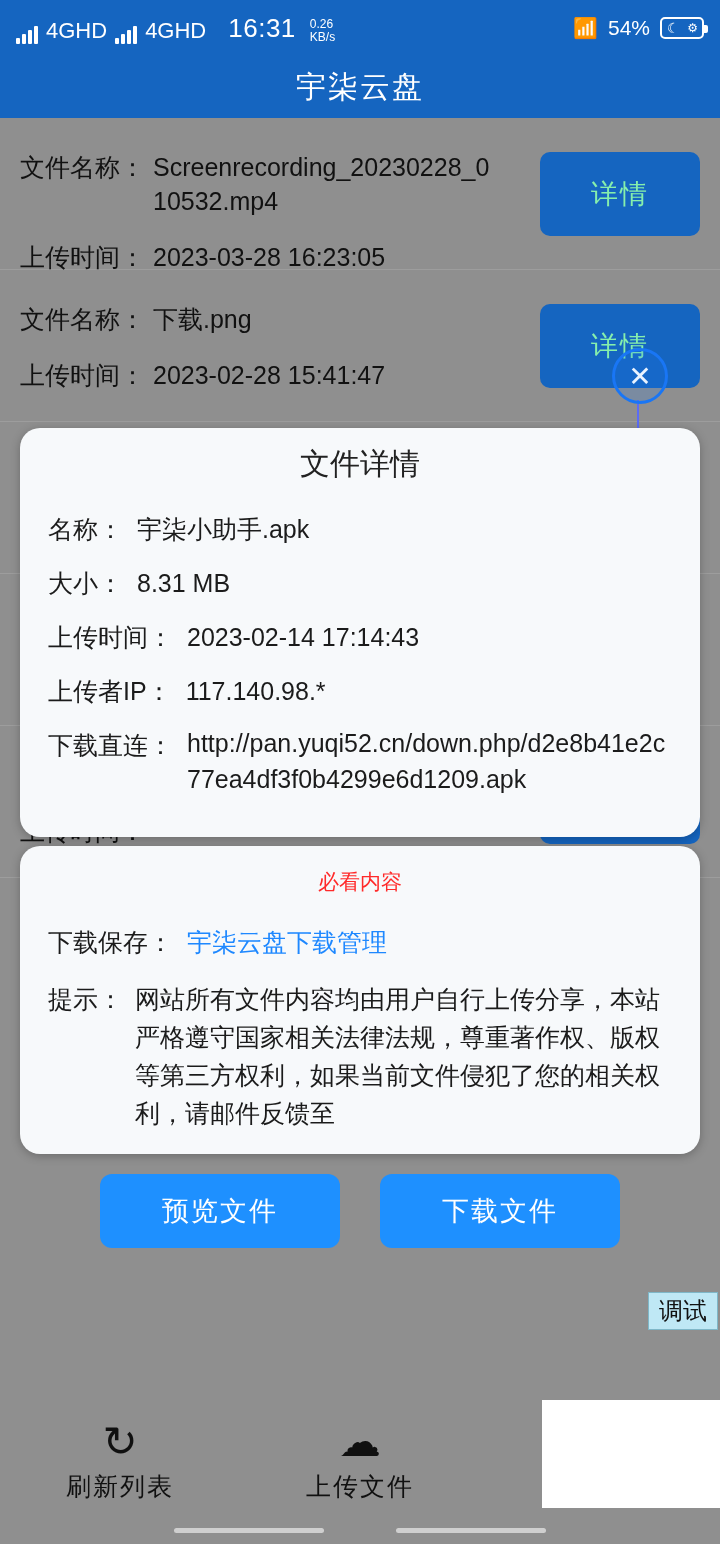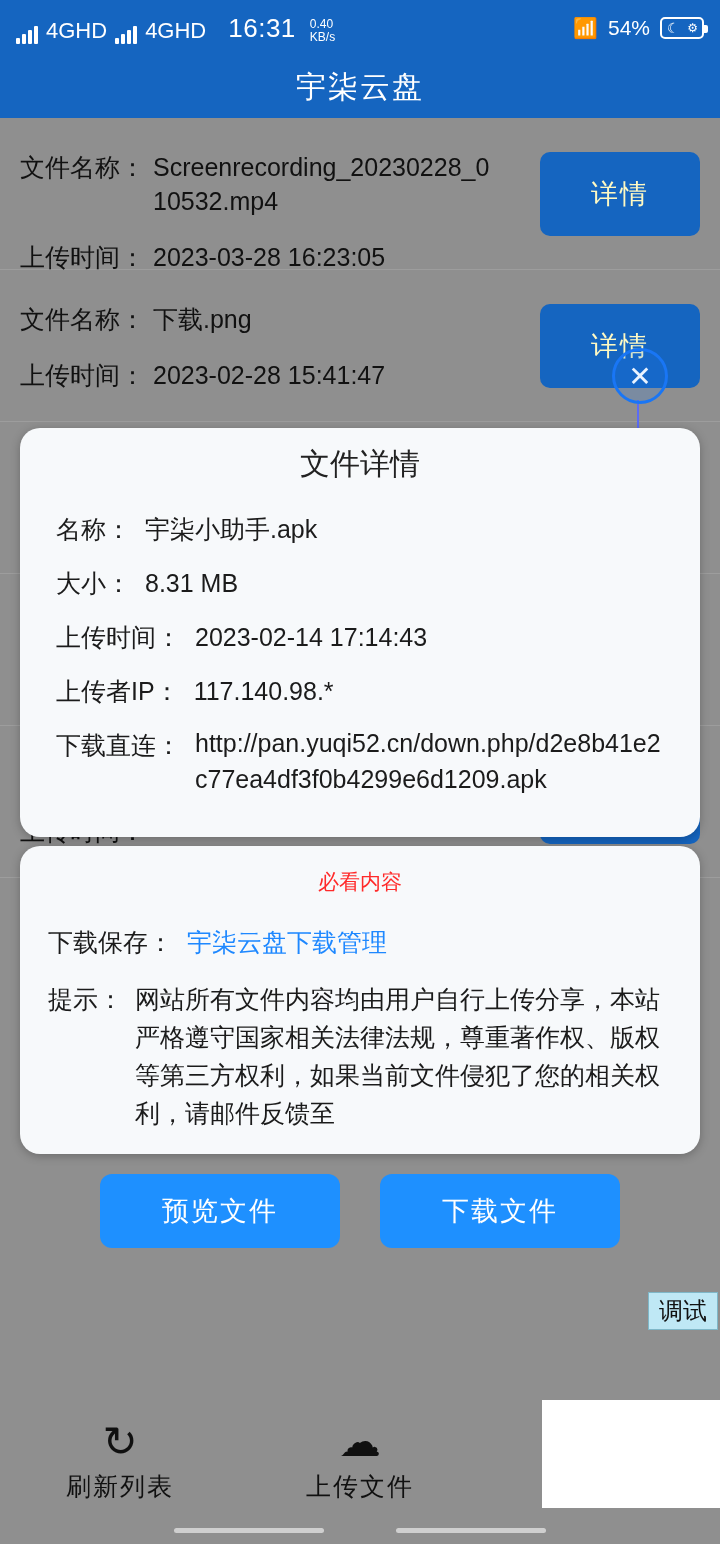--- a/index.html
+++ b/index.html
@@ -73,21 +73,21 @@
     padding: 32px 20px;
     color: #111;
   }
   .frow-line { display: flex; font-size: 25px; line-height: 34px; }
   .frow-label { white-space: nowrap; }
   .frow-value { margin-left: 8px; max-width: 350px; word-break: break-all; }
   .frow-time { margin-top: 22px; }
   .detail-btn {
     position: absolute; right: 20px; top: 34px;
     width: 160px; height: 84px;
-    background: #1565C0; color: #fef9c3;
+    background: #1565C0; color: #86efac;
     border: none; border-radius: 10px;
     font-size: 27px; letter-spacing: 2px;
     font-family: "Liberation Sans", sans-serif;
   }
 
   
   .touch-mark {
     position: absolute; left: 612px; top: 348px;
     width: 56px; height: 56px; border-radius: 50%;
     border: 3px solid #1976f5;
@@ -109,21 +109,21 @@
     background: #f7f9fb;
     border-radius: 20px;
     z-index: 50;
     box-shadow: 0 2px 10px rgba(0,0,0,0.25);
   }
   #detail-card { top: 428px; padding: 16px 28px 26px; }
   .card-title {
     text-align: center; font-size: 30px; color: #222; margin-bottom: 24px;
   }
   .kv { display: flex; font-size: 25px; line-height: 40px; color: #1b1b1b; margin-bottom: 14px; }
-  .kv .k { white-space: nowrap; margin-left: 8px; }
+  .kv .k { white-space: nowrap; }
   .kv .v { margin-left: 14px; word-break: break-all; }
   #detail-link .v { line-height: 36px; }
 
   
   #notice-card { top: 846px; padding: 22px 28px 18px; height: 308px; overflow: hidden; }
   .notice-title { text-align: center; font-size: 21px; color: #ff2a2a; margin-bottom: 26px; }
   .notice-row { display: flex; font-size: 25px; line-height: 40px; margin-bottom: 18px; }
   .notice-row .k { color: #1b1b1b; white-space: nowrap; }
   .notice-row .v { margin-left: 14px; color: #1e88ff; }
   .notice-tip { display: flex; font-size: 25px; line-height: 38px; color: #1b1b1b; }
@@ -205,21 +205,21 @@
         <div class="bars">
             <i></i>
             <i></i>
             <i></i>
             <i></i>
           </div>
       </div>
       <span class="tag">4GHD</span>
       <span class="clock">16:31</span>
       <div class="netspeed">
-        <div>0.40</div>
+        <div>0.26</div>
         <div>KB/s</div>
       </div>
     </div>
     <div class="sb-right">
       <span class="wifi">📶</span>
       <span>54%</span>
       <span class="batt">
         <span class="moon">☾</span>
         <span class="gear">⚙</span>
       </span>

